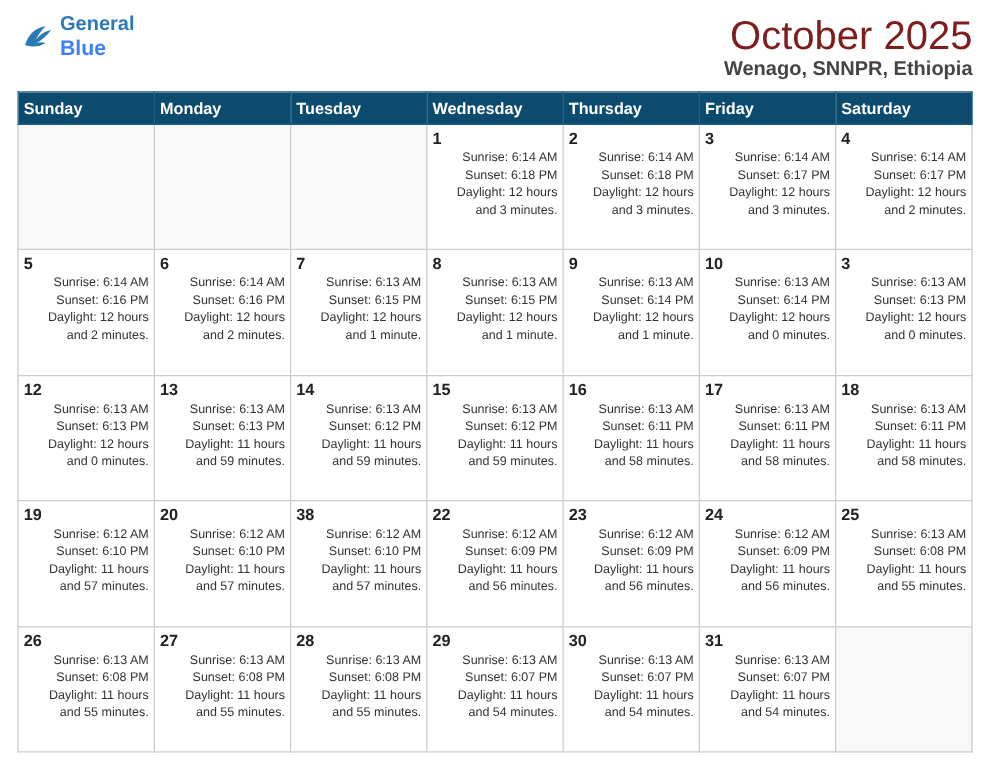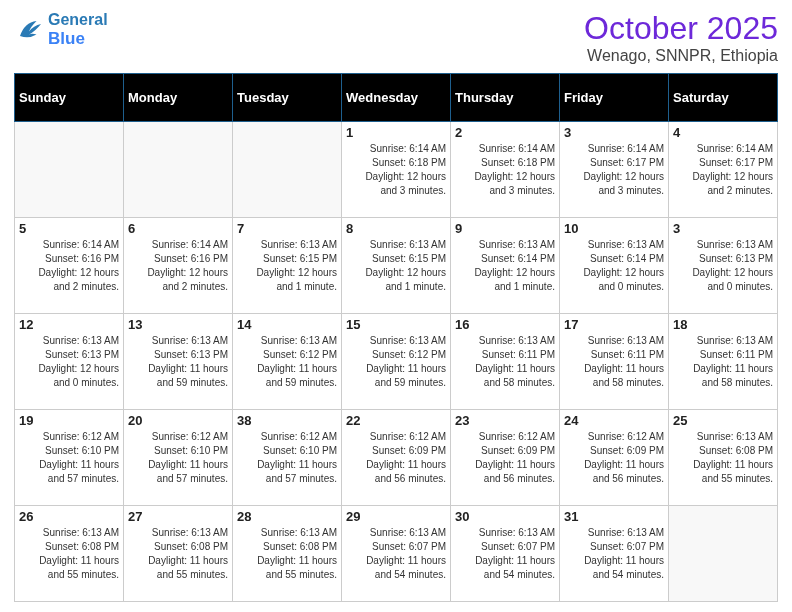--- a/index.html
+++ b/index.html
@@ -32,39 +32,39 @@
     .logo-bird {
       width: 30px;
       height: 30px;
     }
     .title-block {
       text-align: right;
     }
     .title-block h1 {
       font-size: 32px;
       font-weight: normal;
-      color: #6d28d9;
+      color: #7f1d1d;
     }
     .title-block h2 {
       font-size: 16px;
-      font-weight: normal;
+      font-weight: bold;
       color: #444;
     }
     .calendar {
       flex: 1;
       border-collapse: collapse;
       width: 100%;
       table-layout: fixed;
     }
     .calendar thead tr th {
-      background-color: #000000;
+      background-color: #0c4a6e;
       color: #fff;
       font-size: 13px;
       font-weight: bold;
-      padding: 16px 4px;
+      padding: 5px 4px;
       text-align: left;
       border: 1px solid #1e5f8e;
     }
     .calendar tbody tr td {
       border: 1px solid #ccc;
       vertical-align: top;
       padding: 3px 4px;
       font-size: 10px;
       color: #222;
       background: #fff;

